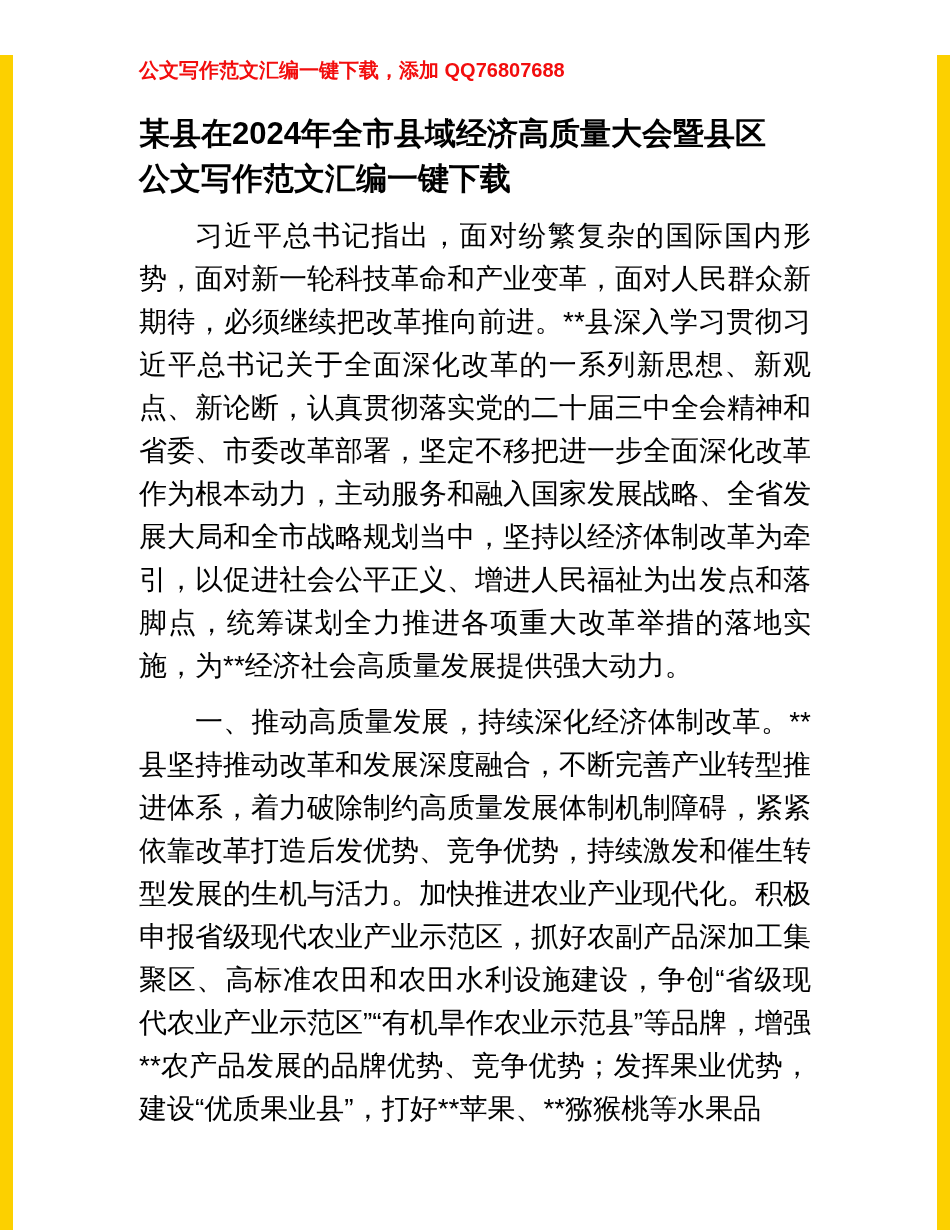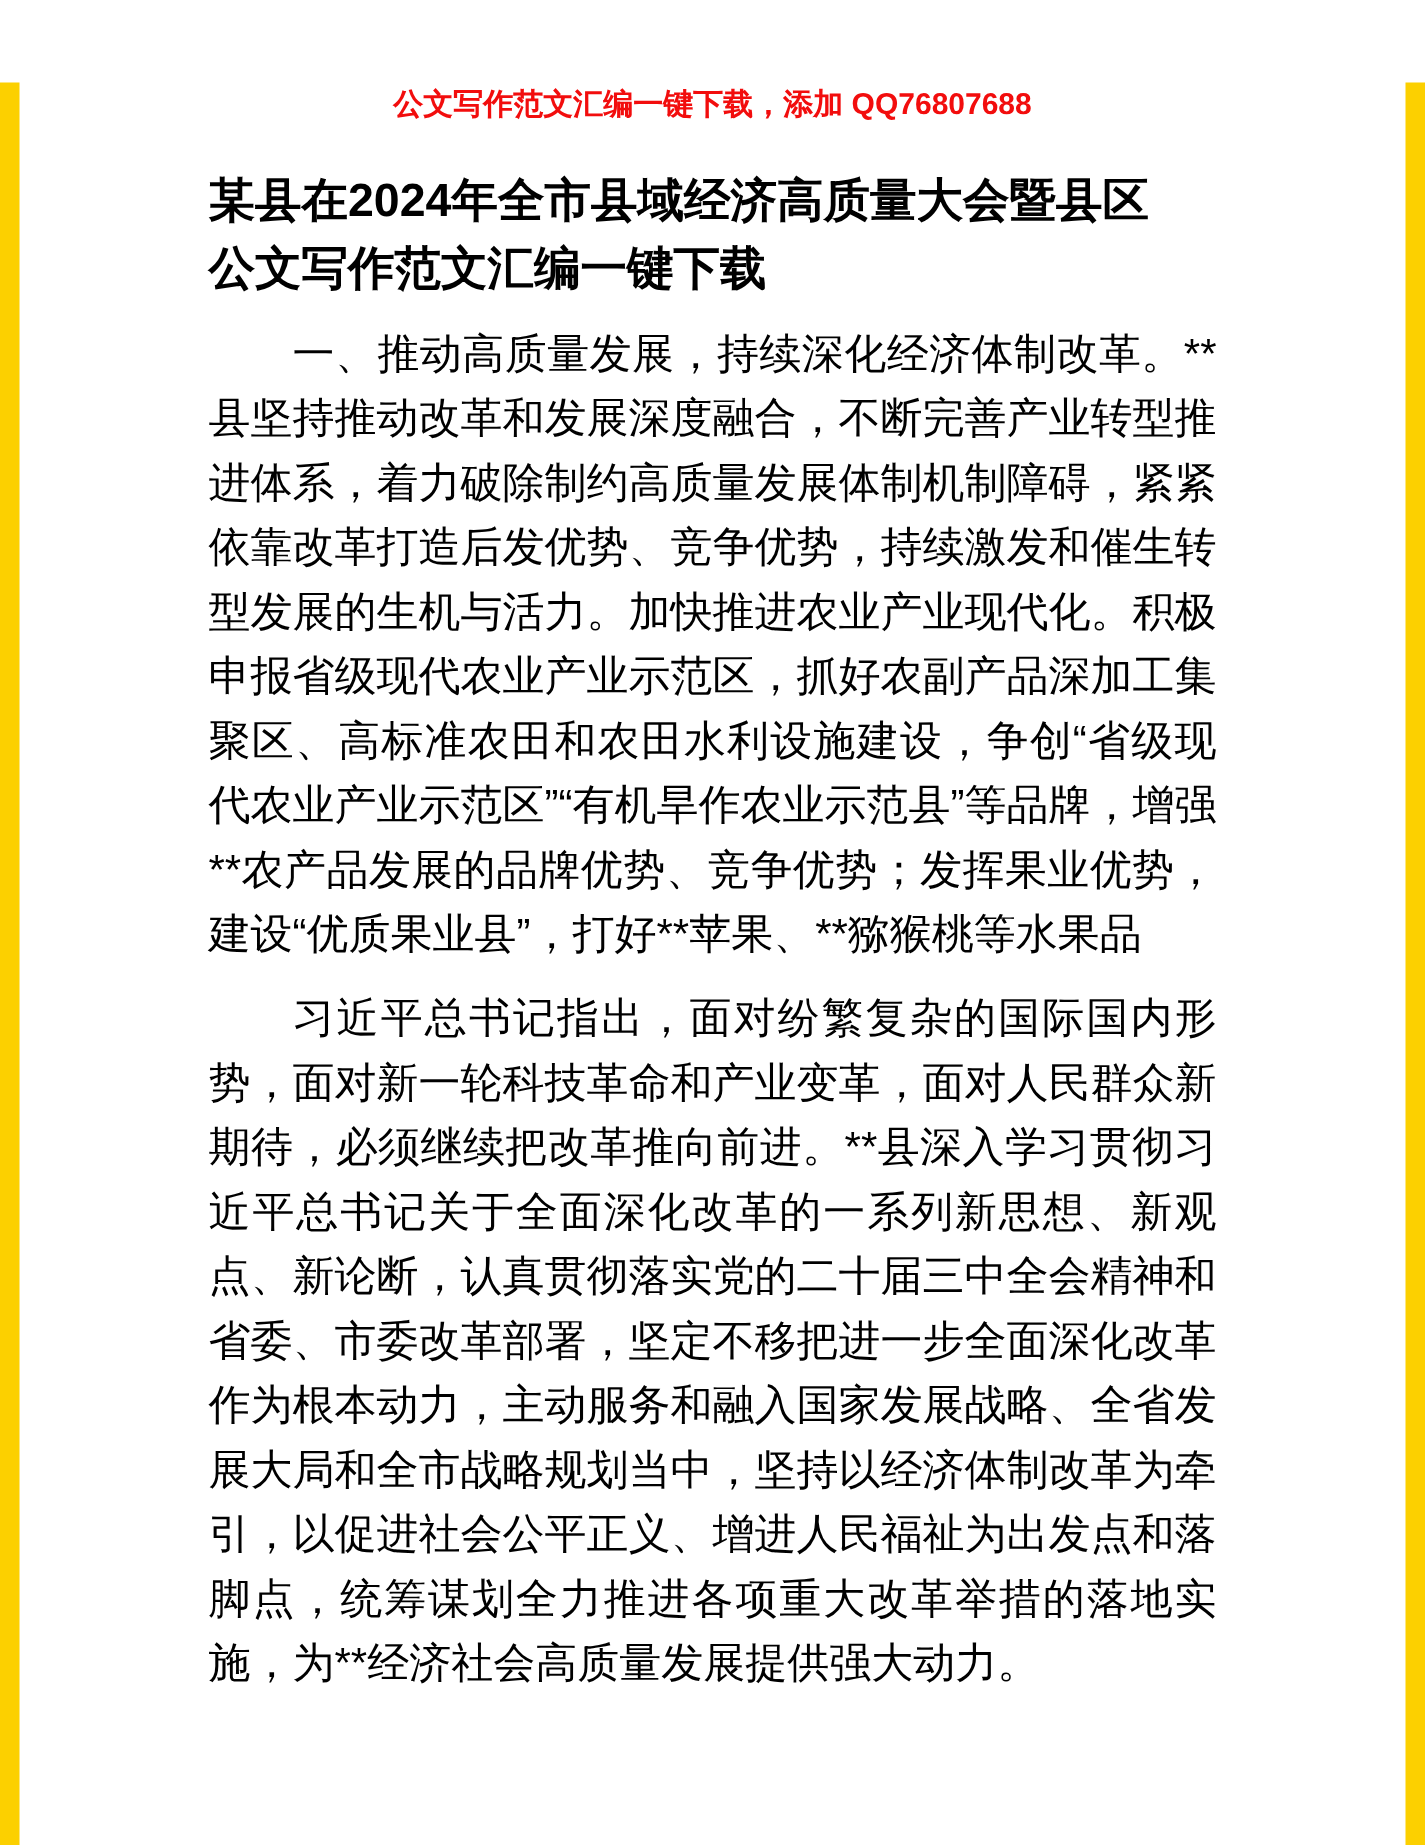--- a/index.html
+++ b/index.html
@@ -21,21 +21,20 @@
   .edge{
     position:absolute;top:0;bottom:0;width:13px;background:var(--page-yellow);
   }
   .edge.left{left:0;}
   .edge.right{right:0;}
   .doc{
     width:672px;margin:0 auto;color:var(--ink);
   }
   .banner{
     margin-top:55px;
-    text-align:center;
     color:var(--banner-red);
     font-size:20px;
     font-weight:bold;
     line-height:30px;
     white-space:nowrap;
   }
   .title{
     margin:26px auto 0;
     text-align:left;
     font-size:31px;
@@ -64,17 +63,17 @@
 
   <div class="doc">
     <div class="banner">公文写作范文汇编一键下载，添加 QQ76807688</div>
 
     <h1 class="title">
       <span class="tline">某县在2024年全市县域经济高质量大会暨县区</span>
       <span class="tline">公文写作范文汇编一键下载</span>
     </h1>
 
 
+    <p>习近平总书记指出，面对纷繁复杂的国际国内形势，面对新一轮科技革命和产业变革，面对人民群众新期待，必须继续把改革推向前进。**县深入学习贯彻习近平总书记关于全面深化改革的一系列新思想、新观点、新论断，认真贯彻落实党的二十届三中全会精神和省委、市委改革部署，坚定不移把进一步全面深化改革作为根本动力，主动服务和融入国家发展战略、全省发展大局和全市战略规划当中，坚持以经济体制改革为牵引，以促进社会公平正义、增进人民福祉为出发点和落脚点，统筹谋划全力推进各项重大改革举措的落地实施，为**经济社会高质量发展提供强大动力。</p>
+
     <p>一、推动高质量发展，持续深化经济体制改革。**县坚持推动改革和发展深度融合，不断完善产业转型推进体系，着力破除制约高质量发展体制机制障碍，紧紧依靠改革打造后发优势、竞争优势，持续激发和催生转型发展的生机与活力。加快推进农业产业现代化。积极申报省级现代农业产业示范区，抓好农副产品深加工集聚区、高标准农田和农田水利设施建设，争创“省级现代农业产业示范区”“有机旱作农业示范县”等品牌，增强**农产品发展的品牌优势、竞争优势；发挥果业优势，建设“优质果业县”，打好**苹果、**猕猴桃等水果品</p>
-
-    <p>习近平总书记指出，面对纷繁复杂的国际国内形势，面对新一轮科技革命和产业变革，面对人民群众新期待，必须继续把改革推向前进。**县深入学习贯彻习近平总书记关于全面深化改革的一系列新思想、新观点、新论断，认真贯彻落实党的二十届三中全会精神和省委、市委改革部署，坚定不移把进一步全面深化改革作为根本动力，主动服务和融入国家发展战略、全省发展大局和全市战略规划当中，坚持以经济体制改革为牵引，以促进社会公平正义、增进人民福祉为出发点和落脚点，统筹谋划全力推进各项重大改革举措的落地实施，为**经济社会高质量发展提供强大动力。</p>
   </div>
 </div>
 
 </body></html>

